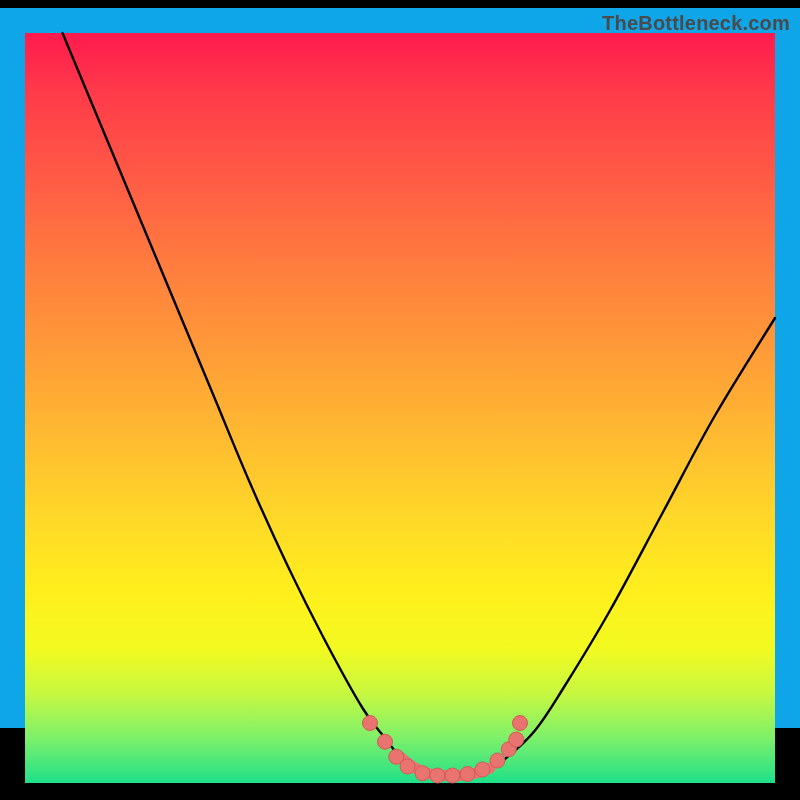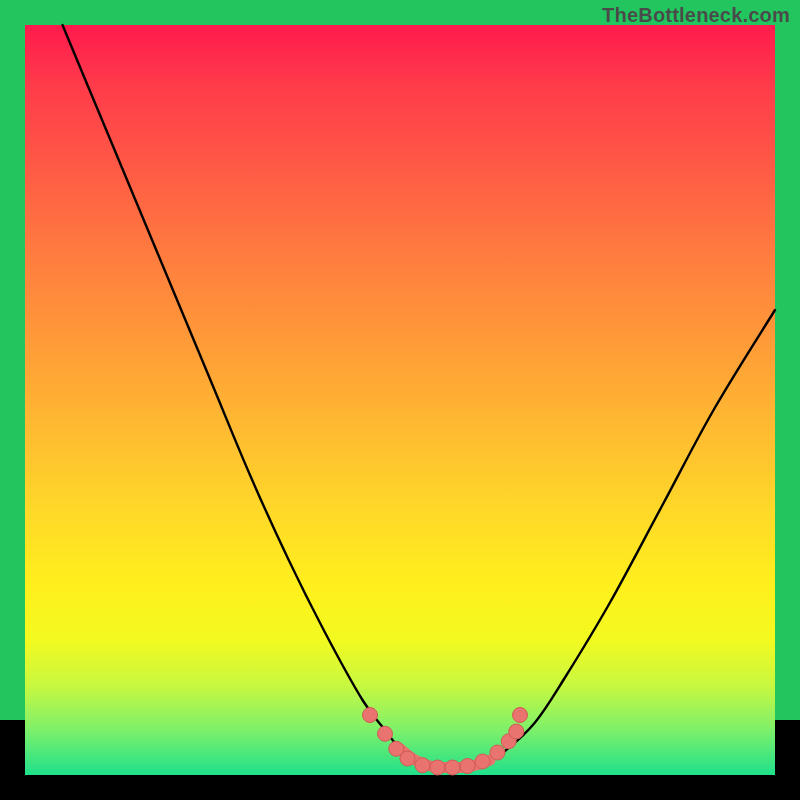--- a/index.html
+++ b/index.html
@@ -6,25 +6,25 @@
     margin: 0;
     padding: 0;
     width: 800px;
     height: 800px;
     background: #000;
     overflow: hidden;
     font-family: Arial, Helvetica, sans-serif;
   }
   .frame {
     position: absolute;
-    top: 0;
+    top: 8px;
     left: 0;
     width: 800px;
     height: 720px;
-    background: #22c55e;
+    background: #0ea5e9;
   }
   .plot {
     position: absolute;
     top: 25px;
     left: 25px;
     width: 750px;
     height: 750px;
     
     background: linear-gradient(
       to bottom,

